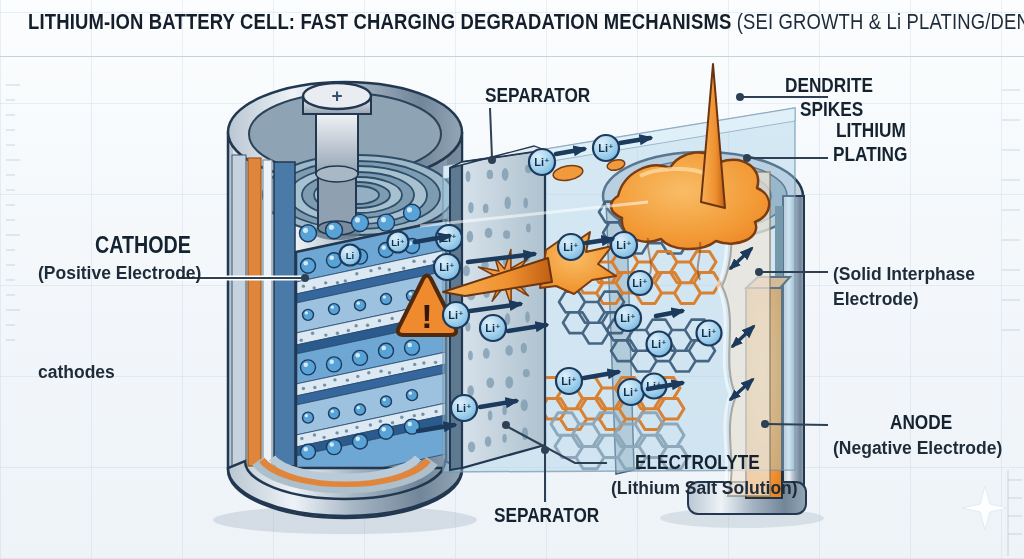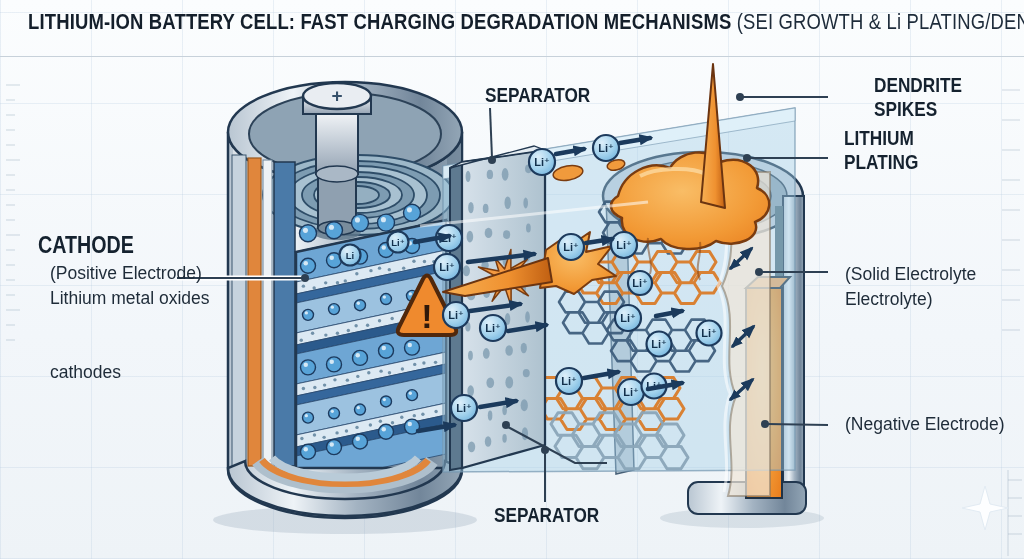--- a/index.html
+++ b/index.html
@@ -11,27 +11,27 @@
       repeating-linear-gradient(0deg, rgba(176,198,220,.25) 0 1px, transparent 1px 91px),
       linear-gradient(180deg,#fbfdfe 0%,#f2f6fa 60%,#eef3f7 100%);
   }
   .titlebar{position:absolute;top:9px;left:28px;right:8px;white-space:nowrap;}
   .cond{display:inline-block;transform:scaleX(.82);transform-origin:0 50%;white-space:nowrap;}
   .title-main{font-size:22.5px;font-weight:700;letter-spacing:.2px;color:#141f2b;}
   .title-sub{font-size:22.5px;font-weight:400;letter-spacing:.2px;color:#1d2b3a;}
   .divider{position:absolute;top:56px;left:0;width:1024px;height:1px;background:#c7d1da;}
   svg{position:absolute;left:0;top:0;}
   .lbl{position:absolute;color:#15222f;}
-  .lbl h3{margin:0;font-size:21px;font-weight:700;line-height:1.12;color:#15222f;}
+  .lbl h3{margin:0;font-size:21px;font-weight:700;line-height:1.12;color:#15222f;text-align:center;}
   .lbl .big{font-size:24px;}
-  .lbl p{margin:2px 0 0 12px;font-size:17.5px;font-weight:400;line-height:1.42;color:#1e2b38;}
+  .lbl p{margin:2px 0 0 0;font-size:17.5px;font-weight:700;line-height:1.42;color:#1e2b38;}
   .lbl-cathode{left:38px;top:232px;width:230px;}
   .lbl-sep-top{left:485px;top:83px;}
-  .lbl-dendrite{left:874px;top:73px;}
-  .lbl-plating{left:833px;top:126px;margin-left:11px;}
+  .lbl-dendrite{left:785px;top:73px;}
+  .lbl-plating{left:833px;top:118px;}
   .lbl-sei{left:833px;top:260px;width:185px;}
   .lbl-anode{left:833px;top:410px;width:190px;}
   .lbl-electrolyte{left:611px;top:450px;width:200px;}
   .lbl-sep-bottom{left:494px;top:503px;}
   .ion-text{font-size:11px;font-weight:700;fill:#12304c;}
   .ion-text-sm{font-size:9.5px;font-weight:700;fill:#12304c;}
   .arrow{stroke:#1b3a5c;stroke-width:4.5;stroke-linecap:round;}
   .darrow{stroke:#1b3a5c;stroke-width:3.4;stroke-linecap:round;}
   .leader{stroke:#2e4053;stroke-width:2;fill:none;}
   .leader-casing{stroke:#ffffff;stroke-width:5;fill:none;}
@@ -525,21 +525,21 @@
         <line x1="1008" y1="516" x2="1022" y2="516" stroke="rgba(148,168,188,.4)" stroke-width="1"></line>
         <line x1="1008" y1="534" x2="1022" y2="534" stroke="rgba(148,168,188,.4)" stroke-width="1"></line>
       </g>
     <path d="M985,486 L990,504 L1008,508 L990,512 L985,530 L980,512 L962,508 L980,504 Z" fill="#fdfeff" stroke="#e2ebf3" stroke-width="1"></path>
   </svg>
 
   <div class="lbl lbl-cathode">
     <h3 class="big"><span class="cond">CATHODE</span></h3>
     <p>
       <span>(Positive Electrode)</span><br>
-      <span>Lithium metal oxides</span><br>
+      <br>
       <br>
       <br>
       <span>cathodes</span>
     </p>
   </div>
 
   <div class="lbl lbl-sep-top">
     <h3><span class="cond">SEPARATOR</span></h3>
   </div>
 
@@ -547,26 +547,31 @@
     <h3><span class="cond">DENDRITE</span><br>
         <span class="cond">SPIKES</span></h3>
   </div>
 
   <div class="lbl lbl-plating">
     <h3><span class="cond">LITHIUM</span><br>
         <span class="cond">PLATING</span></h3>
   </div>
 
   <div class="lbl lbl-sei">
-    <p><span>(Solid Electrolyte</span><br>
-       <span>Electrolyte)</span></p>
+    <p><span>(Solid Interphase</span><br>
+       <span>Electrode)</span></p>
   </div>
 
   <div class="lbl lbl-anode">
+    <h3><span class="cond">ANODE</span></h3>
     <p><span>(Negative Electrode)</span></p>
   </div>
 
+  <div class="lbl lbl-electrolyte">
+    <h3><span class="cond">ELECTROLYTE</span></h3>
+    <p><span>(Lithium Salt Solution)</span></p>
+  </div>
 
   <div class="lbl lbl-sep-bottom">
     <h3><span class="cond">SEPARATOR</span></h3>
   </div>
 
 </div>
 
 </body></html>

